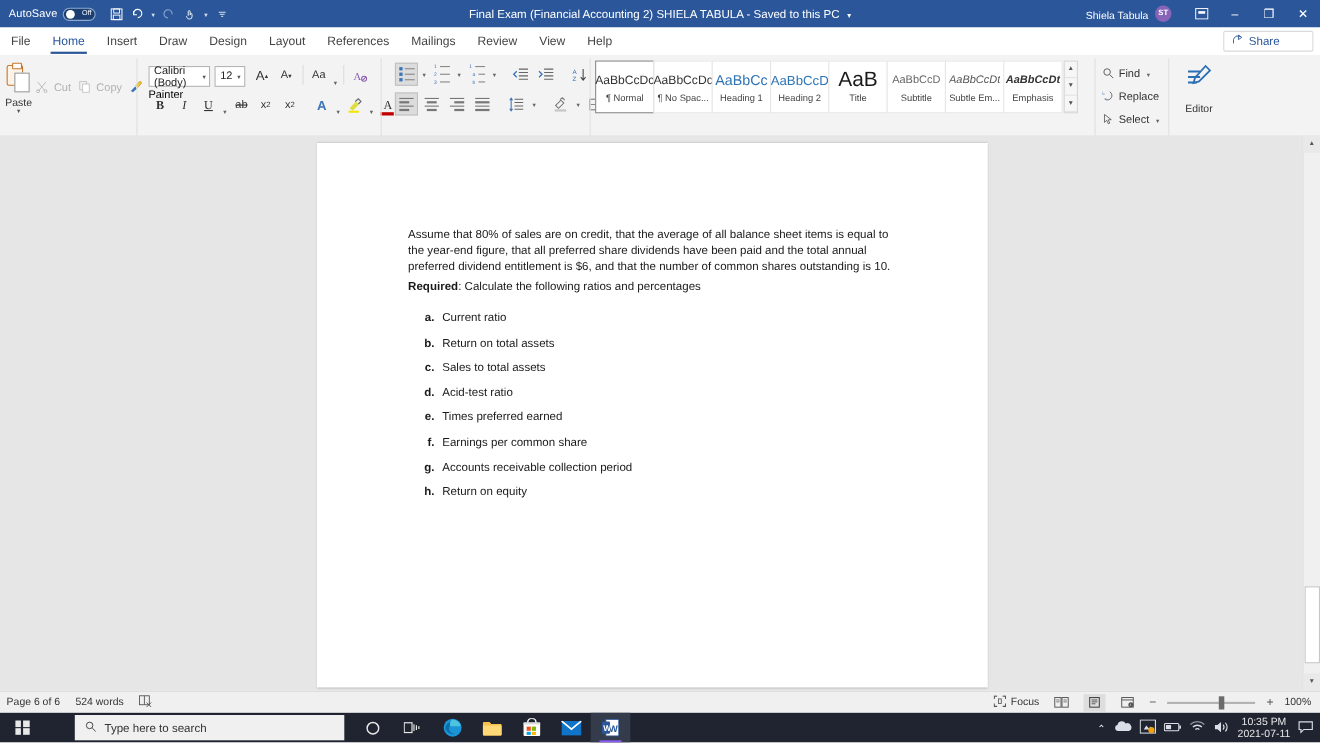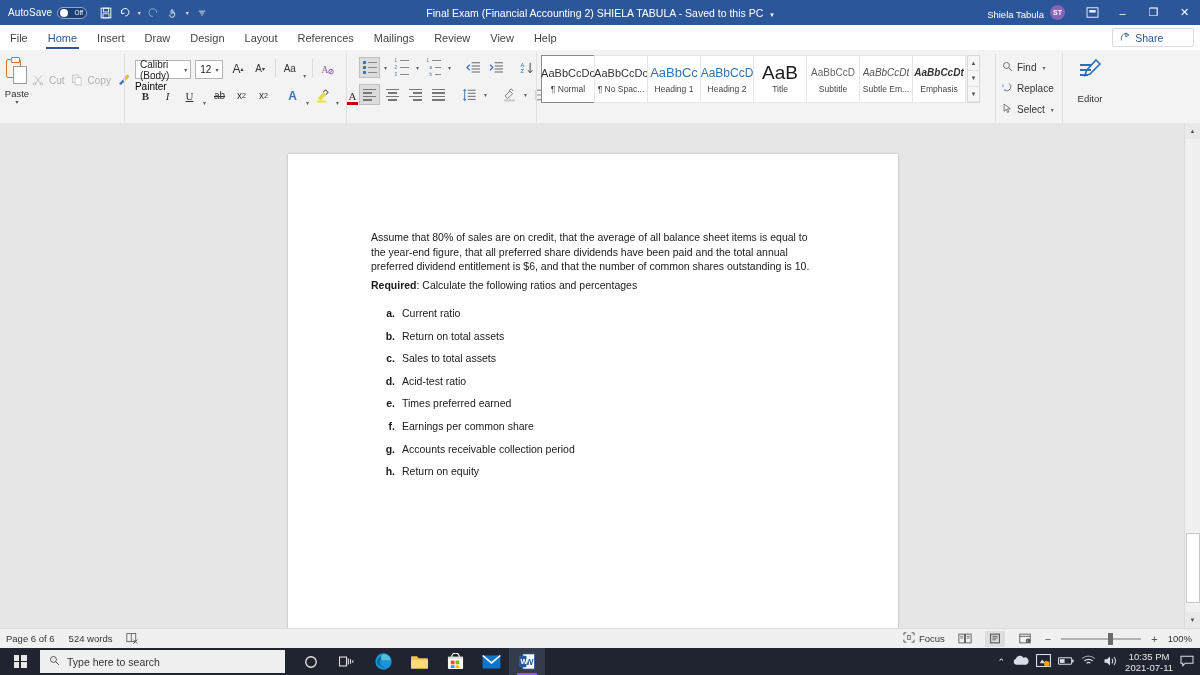--- a/index.html
+++ b/index.html
@@ -170,21 +170,21 @@
   .bigbtn .lbl { font-size: 9.5px; color: #333; margin-top: 3px; }
   .collapse-rb { position: absolute; right: 5px; bottom: 2px; font-size: 9px; color: #555; }
 
   
   .docarea {
     position: absolute; top: 123px; left: 0; right: 0; bottom: 47px;
     background: #e6e6e6; overflow: hidden;
   }
   .page {
     position: absolute; left: 288px; top: 7px; width: 610px; height: 495px;
-    background: #fff; box-shadow: 0 0 2px rgba(0,0,0,.28); margin-top: 24px;
+    background: #fff; box-shadow: 0 0 2px rgba(0,0,0,.28);
   }
   .p-text {
     position: absolute; font-size: 10.5px; color: #1a1a1a; line-height: 14.6px;
     font-family: "Liberation Sans", sans-serif;
   }
   .para1 { left: 83px; top: 76px; width: 445px; }
   .para2 { left: 83px; top: 124px; width: 445px; }
   .olist { position: absolute; left: 93px; top: 153px; width: 420px; }
   .oli { display: flex; font-size: 10.5px; color: #1a1a1a; height: 22.6px; align-items: flex-start; }
   .oli .mk { width: 21px; text-align: right; font-weight: bold; padding-right: 7px; }
@@ -214,21 +214,21 @@
   .taskbar {
     position: absolute; bottom: 0; left: 0; right: 0; height: 27px;
     background: #1f2430; display: flex; align-items: center; color: #e8e8e8;
     font-size: 10px;
   }
   .start { width: 40px; height: 27px; display: flex; align-items: center; justify-content: center; }
   .win-logo { width: 13px; height: 13px; display: grid; grid-template-columns: 1fr 1fr; grid-template-rows: 1fr 1fr; gap: 1.5px; }
   .win-logo i { background: #e8e8e8; display: block; }
   .tb-search {
     width: 245px; height: 23px; background: #f0f0f0; color: #333;
-    display: flex; align-items: center; gap: 7px; padding-left: 9px; font-size: 10.5px;
+    display: flex; align-items: center; gap: 7px; padding-left: 9px; font-size: 10.5px; margin-left: 28px;
   }
   .tb-icons { display: flex; align-items: center; gap: 0px; margin-left: 8px; }
   .tb-ico { width: 36px; height: 27px; display: flex; align-items: center; justify-content: center; position: relative; }
   .tb-ico.active { background: #343b4a; }
   .tb-ico.active::after { content:""; position:absolute; bottom:0; left:8px; right:8px; height:2px; background:#8b5cf6;}
   .tray { margin-left: auto; display: flex; align-items: center; gap: 7px; padding-right: 6px; font-size: 9px; }
   .clock { text-align: center; line-height: 11px; font-size: 9.5px; }
 </style>
 </head>
 <body>

